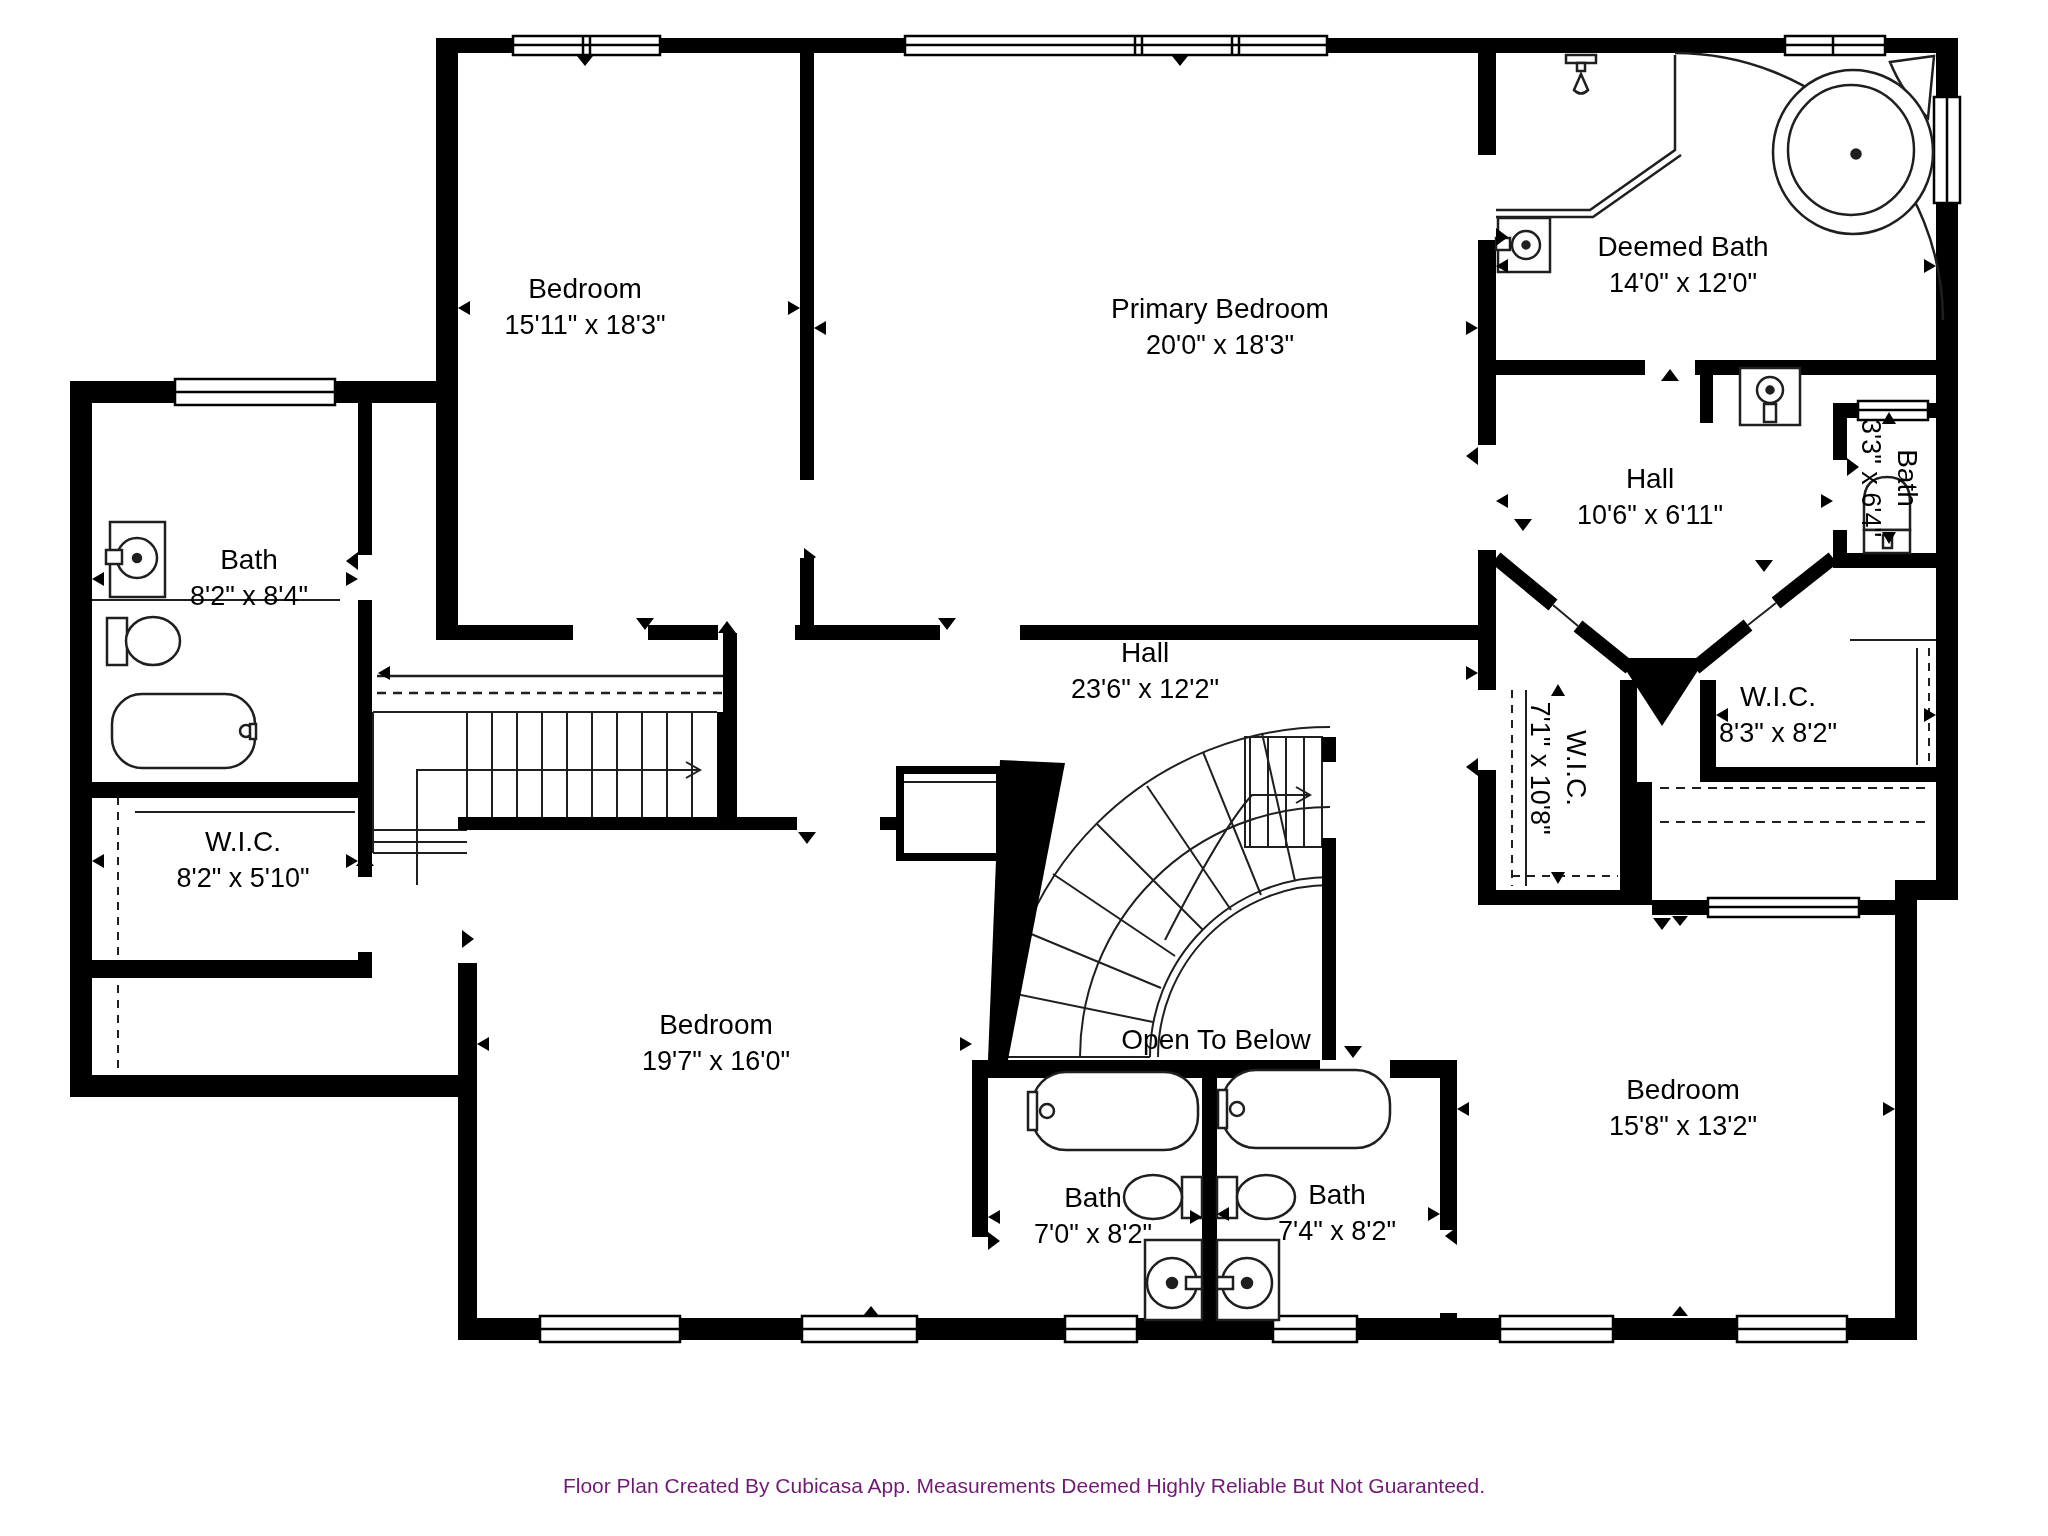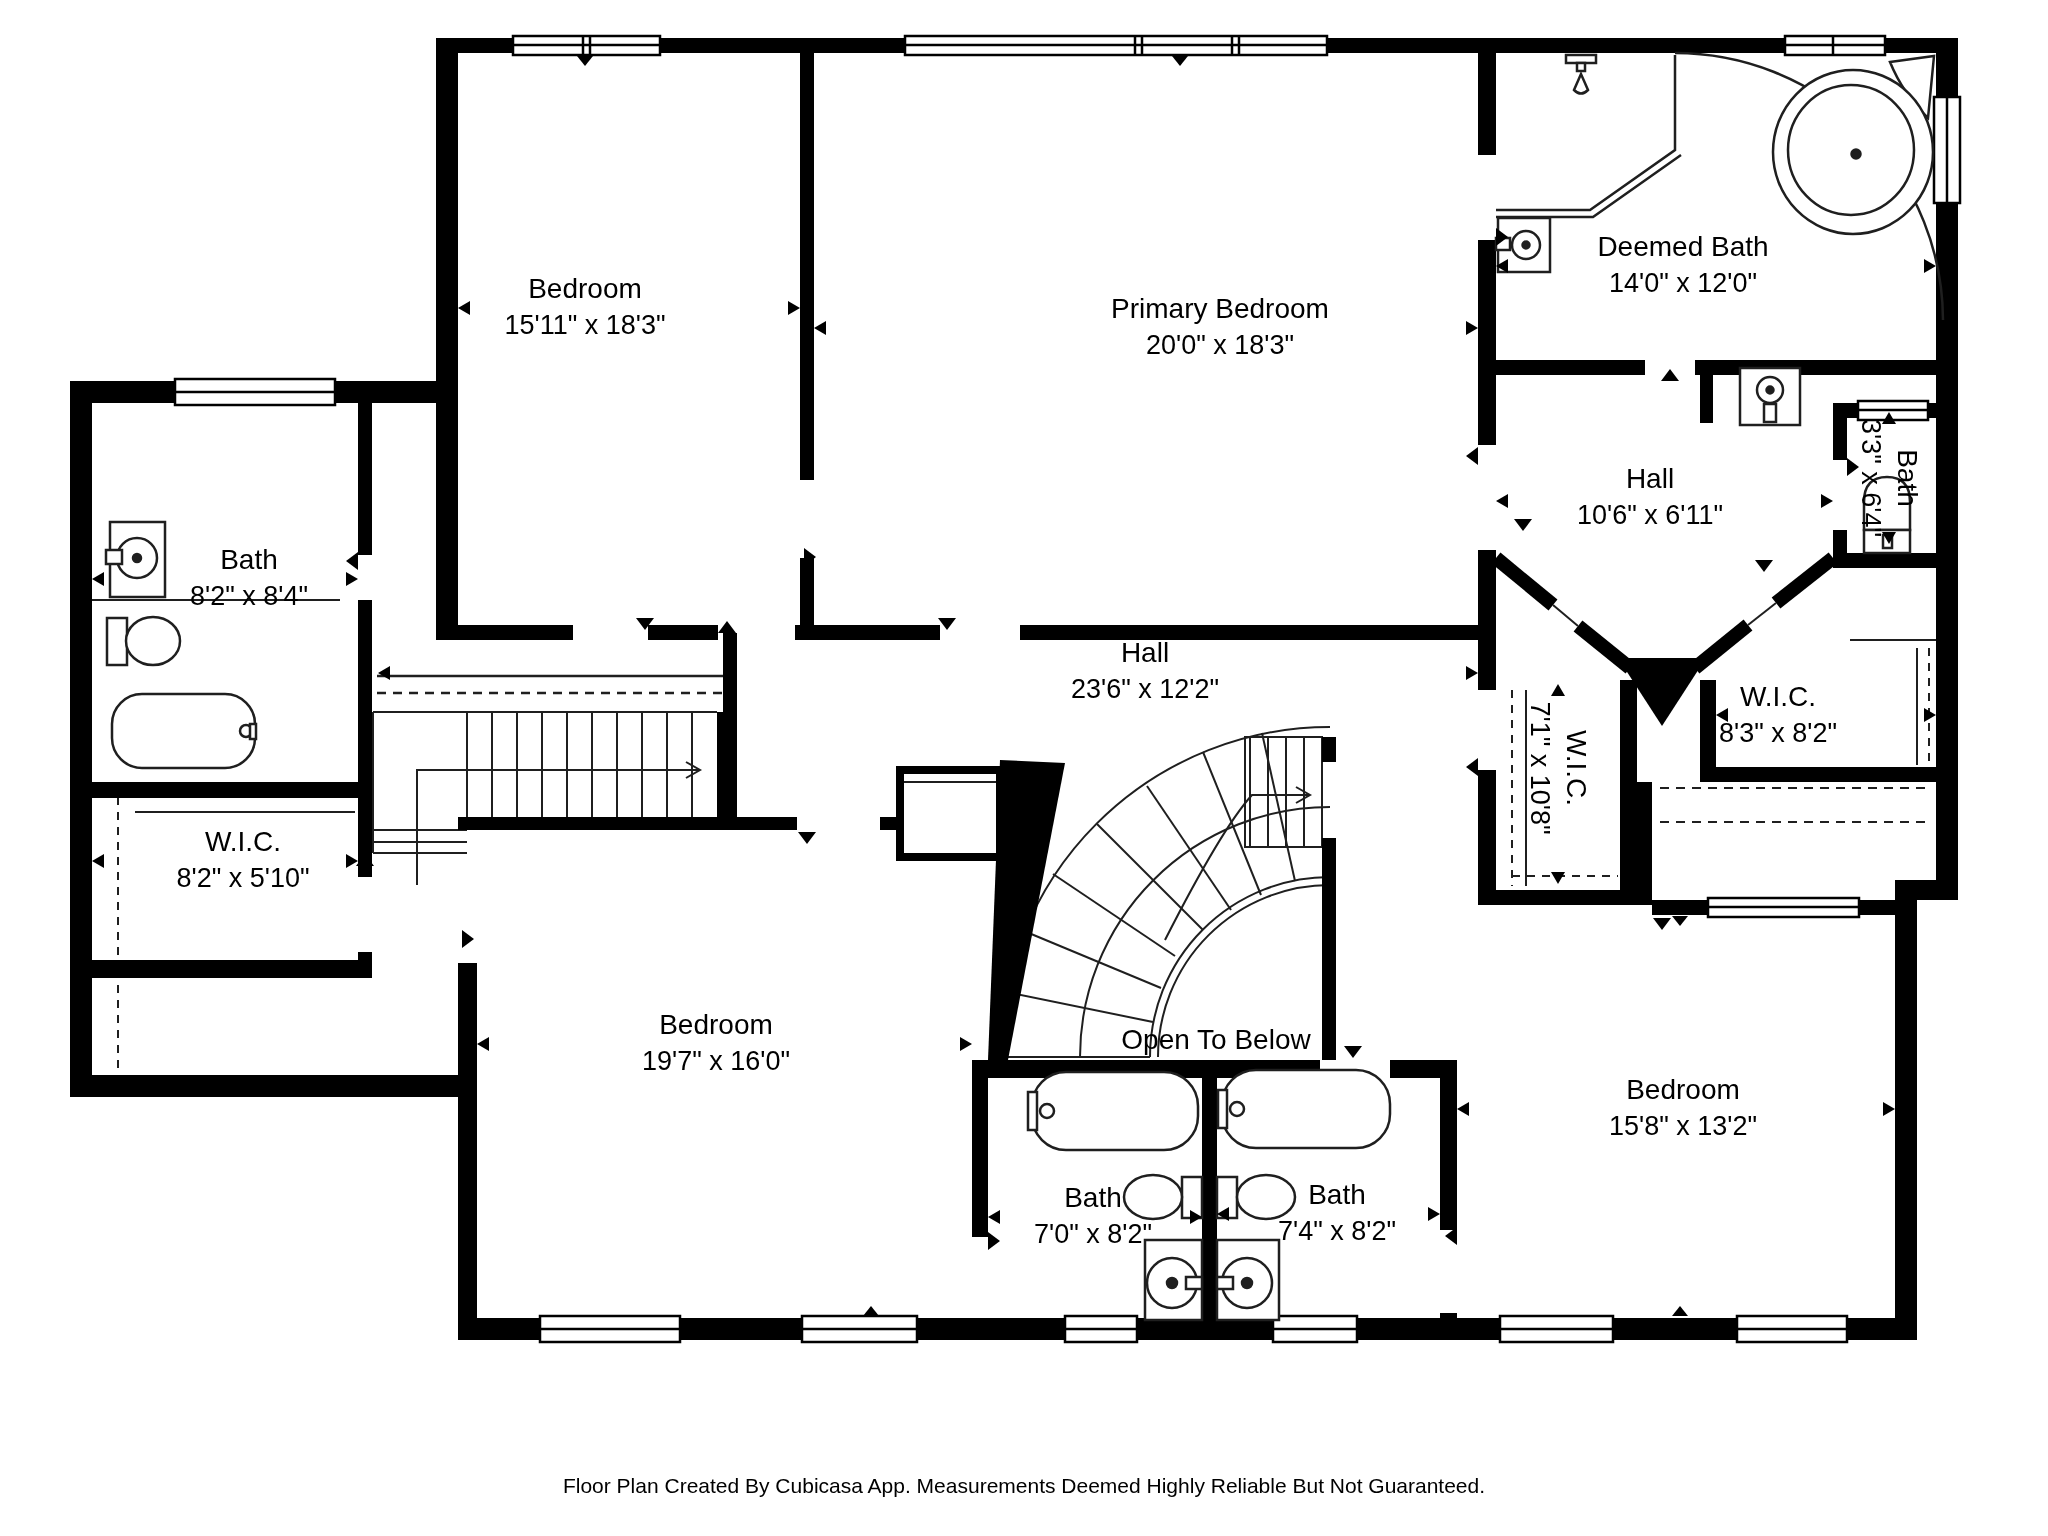--- a/index.html
+++ b/index.html
@@ -6,21 +6,21 @@
   body{width:2048px;height:1536px;position:relative;overflow:hidden;
        font-family:"Liberation Sans", sans-serif;}
   #plan-canvas{position:absolute;left:0;top:0;width:2048px;height:1536px;}
   svg{position:absolute;left:0;top:0;}
   .room-label{position:absolute;transform:translate(-50%,-50%);text-align:center;
 ated      color:#3f3f3f;line-height:1.32;white-space:nowrap;}
   .room-label.rot{transform:translate(-50%,-50%) rotate(90deg);}
   .room-name{font-size:28px;display:block;}
   .room-dims{font-size:27px;display:block;}
   #footer-text{position:absolute;left:0;top:1474px;width:2048px;text-align:center;
-       font-size:21px;color:#000000;}
+       font-size:21px;color:#701a75;}
   #logo{position:absolute;left:0;top:1452px;width:250px;height:84px;background:#59595b;}
   #logo .brand{position:absolute;left:28px;top:6px;font-family:"Liberation Serif", serif;
        font-weight:bold;font-size:50px;color:#dcdbd6;letter-spacing:1px;}
   #logo .star{position:absolute;left:158px;top:2px;color:#e2572b;font-size:30px;
        font-family:"DejaVu Sans", sans-serif;}
   #logo .tm{position:absolute;left:183px;top:6px;color:#cfcec9;font-size:12px;}
   #logo .suffix{position:absolute;left:196px;top:28px;font-size:27px;color:#d4d3ce;
        letter-spacing:3px;}
 </style>
 </head>

